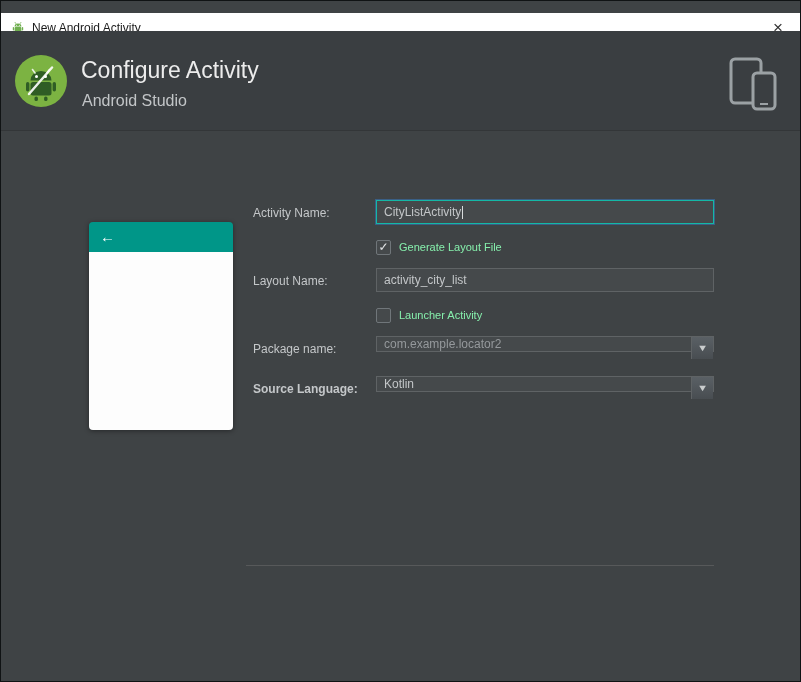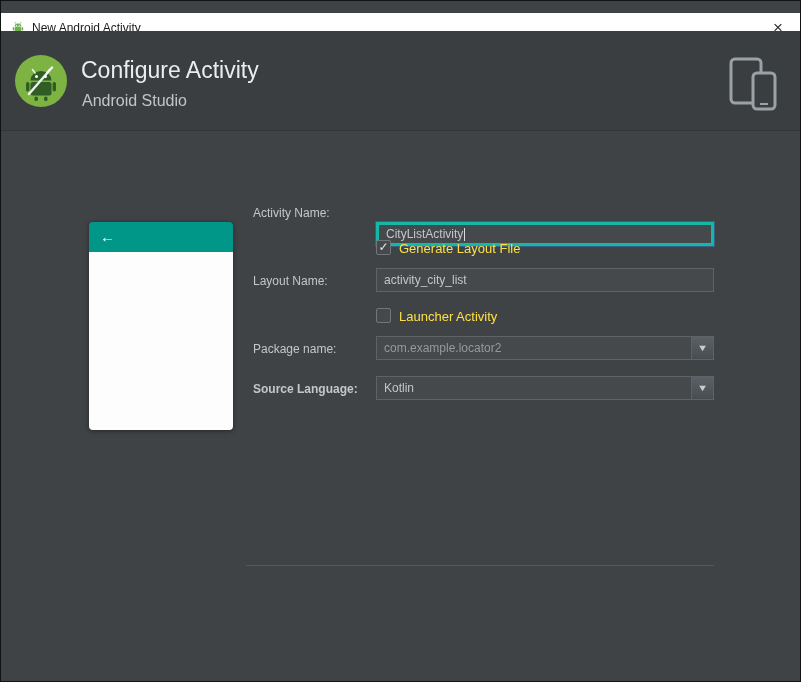--- a/index.html
+++ b/index.html
@@ -29,29 +29,29 @@
   .preview { position:absolute; left:88px; top:91px; width:144px; height:208px; border-radius:4px;
              overflow:hidden; box-shadow:0 1px 5px rgba(0,0,0,.4); }
   .preview-bar  { position:relative; height:30px; background:#009688; }
   .preview-back { position:absolute; left:11px; top:6px; color:#ffffff; font-size:15px; }
   .preview-body { height:178px; background:#fdfdfd; }
 
   .flabel { position:absolute; left:252px; font-size:12px; color:#c4c7c9; }
   .field  { position:absolute; left:375px; width:338px; height:24px; background:#45494b;
             border:1px solid #5f6365; display:flex; align-items:center; padding:0 7px;
             font-size:12px; color:#c3c6c8; }
-  .field.focused { border:3px solid #14b8a6; box-shadow:0 0 0 1px #3a5f86;margin-top:22px; }
+  .field.focused { border:1px solid #14b8a6; box-shadow:0 0 0 1px #3a5f86; }
   .caret { display:inline-block; width:1px; height:13px; background:#d9dcdd; margin-left:1px; }
 
   .checkbox { position:absolute; left:375px; width:15px; height:15px; background:#45494b;
               border:1px solid #70767a; border-radius:2px; color:#e2e5e7; font-size:12px;
               line-height:13px; text-align:center; cursor:pointer; }
-  .cb-label { position:absolute; left:398px; font-size:13px; color:#fde047; cursor:pointer; }
+  .cb-label { position:absolute; left:398px; font-size:11px; color:#86efac; cursor:pointer; }
 
-  .combo { position:absolute; left:375px; width:338px; height:24px; background:#45494b;
+  .combo { position:absolute; left:375px; width:338px; height:16px; background:#45494b;
            border:1px solid #5f6365; display:flex; align-items:center; padding:0 28px 0 7px;
            font-size:12px; color:#c3c6c8; cursor:pointer;text-align:center; }
   .combo .muted { color:#95999c; }
   .combo-btn { position:absolute; right:0; top:0; width:22px; height:22px;
                background:linear-gradient(#5a6065,#484d51); border-left:1px solid #5f6365;
                display:flex; align-items:center; justify-content:center; cursor:pointer; }
   .combo-btn .arrow { color:#c9cccd; font-size:9px; transform:scaleX(1.25); }
 
   .divider { position:absolute; left:245px; top:434px; width:468px; height:1px; background:#57595a; }
   .help    { position:absolute; left:245px; top:445px; font-size:12px; color:#bfc2c4; }

